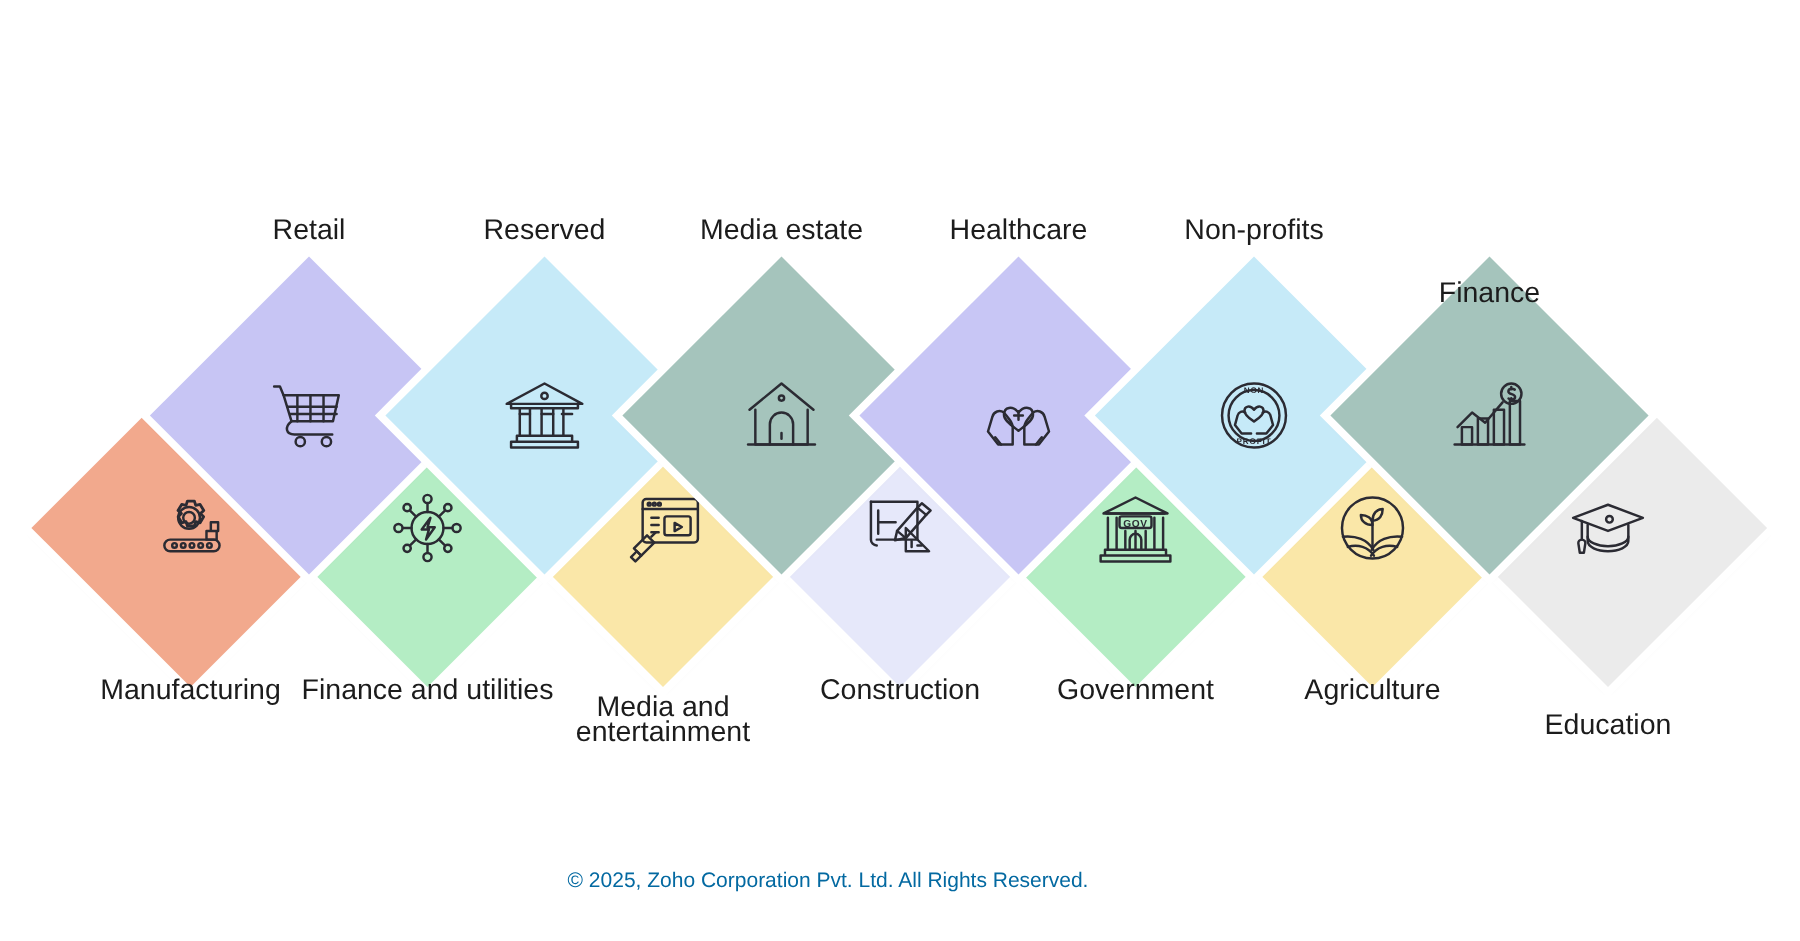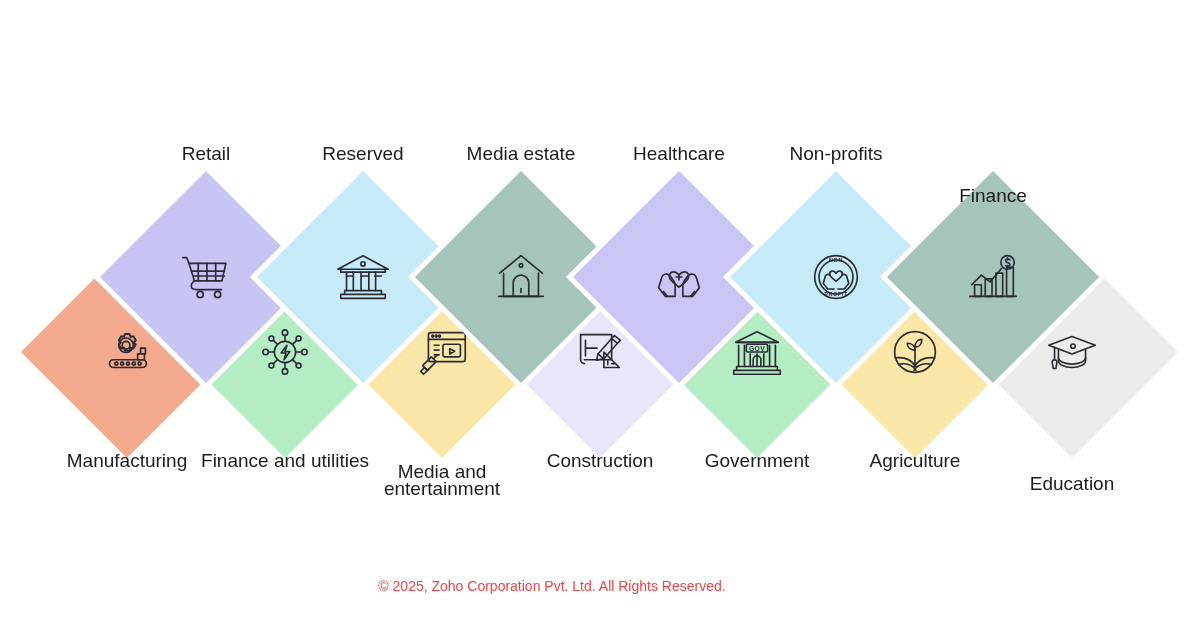--- a/index.html
+++ b/index.html
@@ -63,21 +63,21 @@
   .label.bot  { width: 170px; }
 
   
   #footer {
     position: absolute;
     left: 0;
     top: 578px;
     width: 1104px;
     text-align: center;
     font-size: 14px;
-    color: #ef4444;
+    color: #0369a1;
     font-family: "Liberation Sans", sans-serif;
   }
 </style>
 </head>
 <body>
 
 <div id="stage">
   <div id="tiles">
       <div class="diamond row-top" style="left: 131px; top: 202px; background: rgb(199, 197, 244);">
         <div class="icon-wrap">

